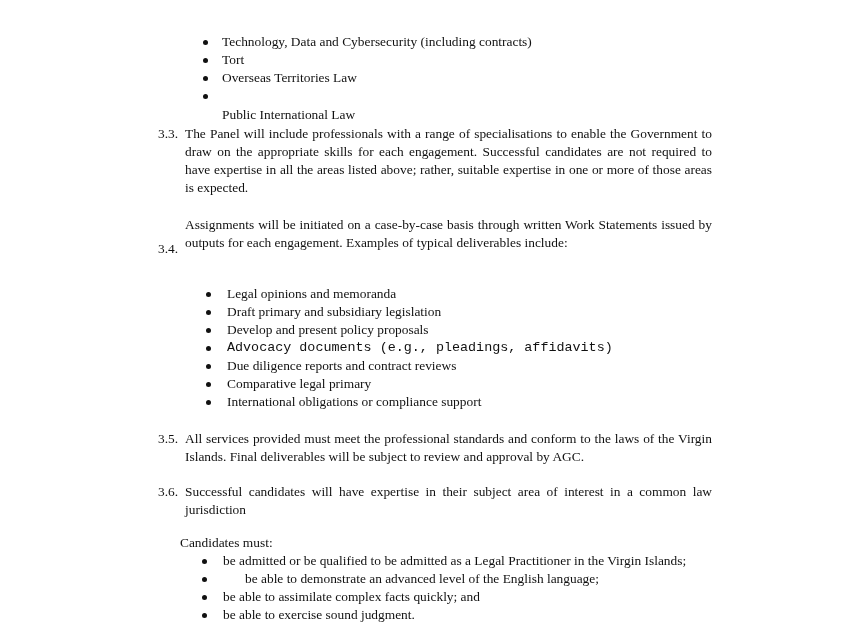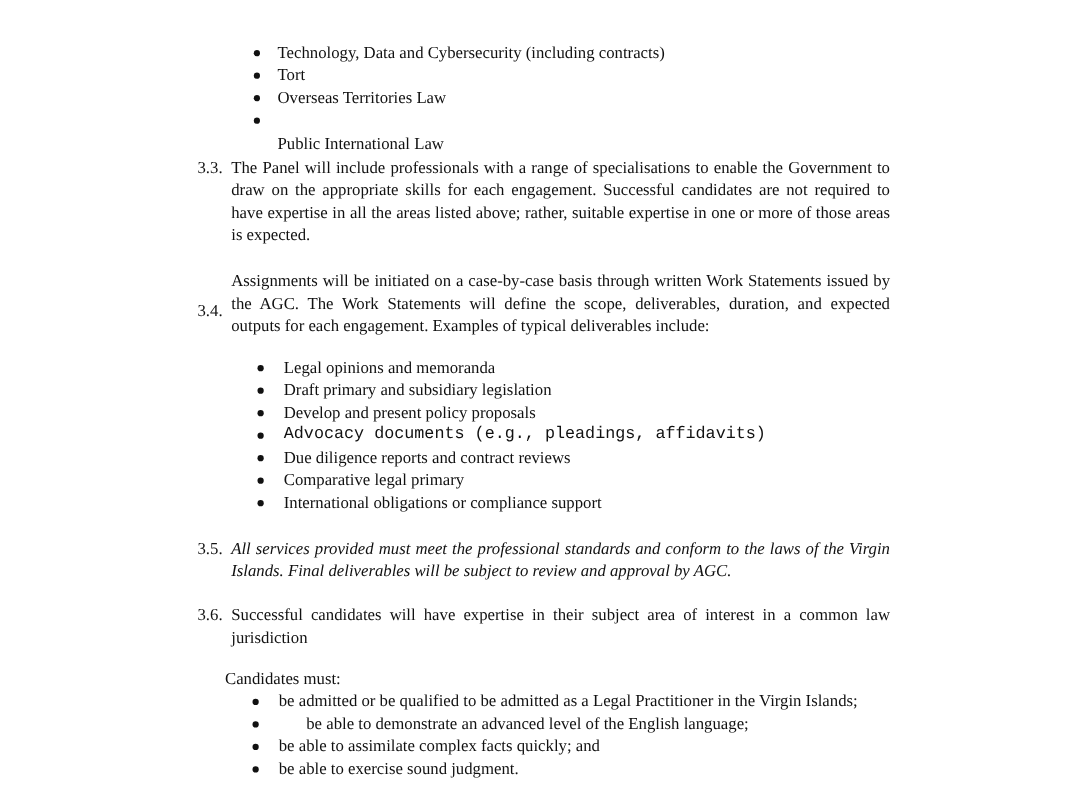--- a/index.html
+++ b/index.html
@@ -39,21 +39,20 @@
     <span class="line">draw on the appropriate skills for each engagement.  Successful candidates are not required to</span>
     <span class="line">have expertise in all the areas listed above; rather, suitable expertise in one or more of those areas</span>
     <span class="line last">is expected.</span>
   </div>
 </div>
 
 <div>
   <div class="num" style="top:204px;margin-top:36px;">3.4.</div>
   <div class="para" style="top:216px;">
     <span class="line">Assignments will be initiated on a case-by-case basis through written Work Statements issued by</span>
-    <span class="line">the AGC.  The Work Statements will define the scope, deliverables, duration, and expected</span>
     <span class="line last">outputs for each engagement.  Examples of typical deliverables include:</span>
   </div>
 </div>
 
 <div>
   <div class="bullet-dot" style="left:206px;top:292px;"></div>
   <div class="abs" style="left:227px;top:286px;">Legal opinions and memoranda</div>
   <div class="bullet-dot" style="left:206px;top:310px;"></div>
   <div class="abs" style="left:227px;top:304px;">Draft primary and subsidiary legislation</div>
   <div class="bullet-dot" style="left:206px;top:328px;"></div>
@@ -63,21 +62,21 @@
   <div class="bullet-dot" style="left:206px;top:364px;"></div>
   <div class="abs" style="left:227px;top:358px;">Due diligence reports and contract reviews</div>
   <div class="bullet-dot" style="left:206px;top:382px;"></div>
   <div class="abs" style="left:227px;top:376px;">Comparative legal primary</div>
   <div class="bullet-dot" style="left:206px;top:400px;"></div>
   <div class="abs" style="left:227px;top:394px;">International obligations or compliance support</div>
 </div>
 
 <div>
   <div class="num" style="top:430px;">3.5.</div>
-  <div class="para" style="top:430px;font-style:italic;">
+  <div class="para" style="top:430px;">
     <span class="line">All services provided must meet the professional standards and conform to the laws of the Virgin</span>
     <span class="line last">Islands. Final deliverables will be subject to review and approval by AGC.</span>
   </div>
 </div>
 
 <div>
   <div class="num" style="top:483px;">3.6.</div>
   <div class="para" style="top:483px;">
     <span class="line">Successful candidates will have expertise in their subject area of interest in a common law</span>
     <span class="line last">jurisdiction</span>

